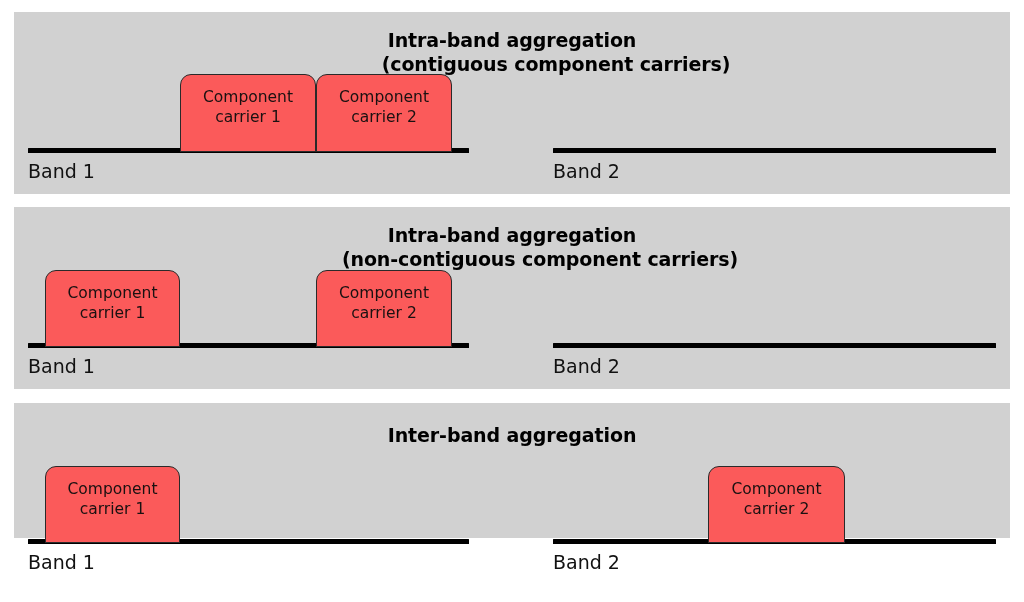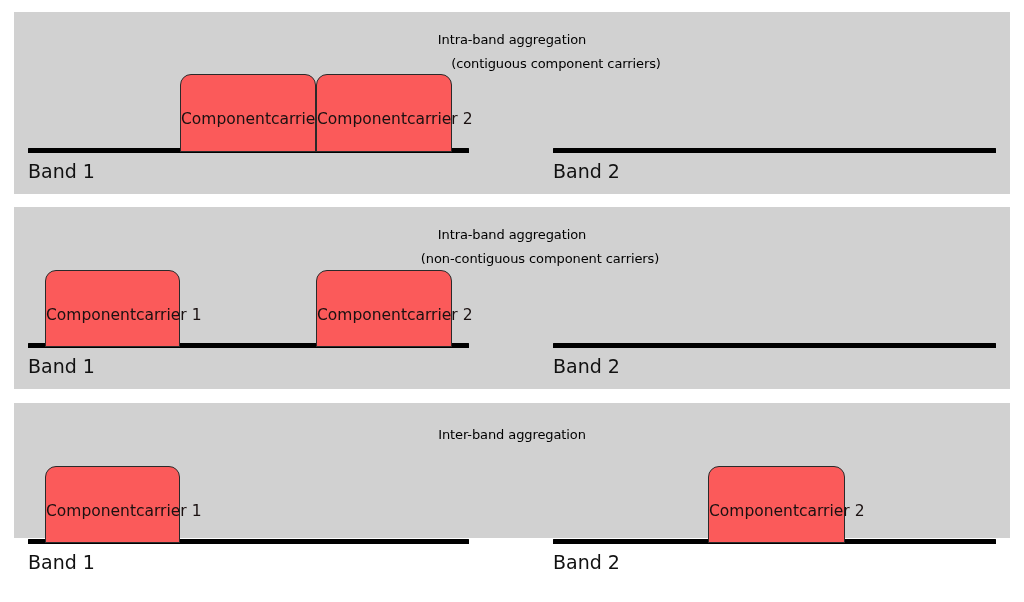--- a/index.html
+++ b/index.html
@@ -28,22 +28,22 @@
     left: 14px;
     width: 996px;
     background: #d1d1d1;
   }
 
   .panel-title {
     position: absolute;
     left: 0;
     width: 996px;
     text-align: center;
-    font-weight: normal;
-    font-size: 13px;
+    font-weight: bold;
+    font-size: 19px;
     line-height: 24px;
     color: #000000;
     letter-spacing: -0.1px;
     white-space: pre;
   }
 
   
   .band {
     position: absolute;
     height: 5px;
@@ -65,21 +65,21 @@
   .carrier {
     position: absolute;
     background: #fb5a5a;
     border: 1.4px solid #2a2a2a;
     border-top-left-radius: 11px;
     border-top-right-radius: 11px;
     border-bottom-left-radius: 0;
     border-bottom-right-radius: 0;
     box-sizing: border-box;
     display: flex;
-    flex-direction: row;
+    flex-direction: column;
     align-items: center;
     justify-content: flex-start;
     padding-top: 12px;
   }
   .carrier .cl {
     font-size: 15.5px;
     line-height: 20px;
     color: #1a1111;
     text-align: center;
     white-space: pre;

